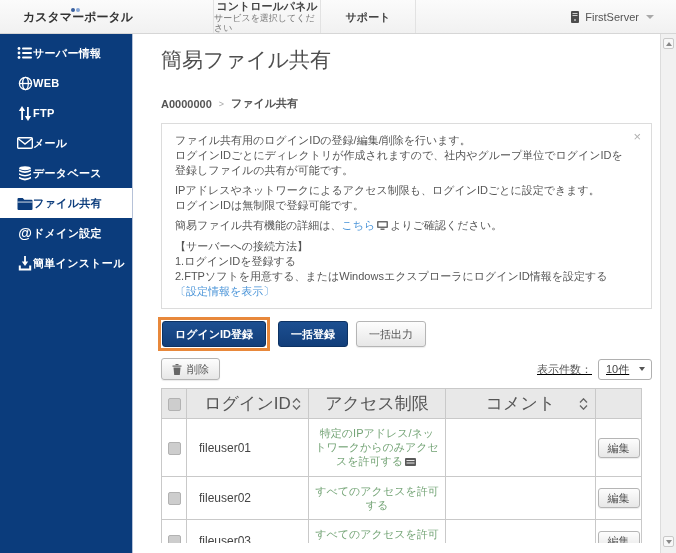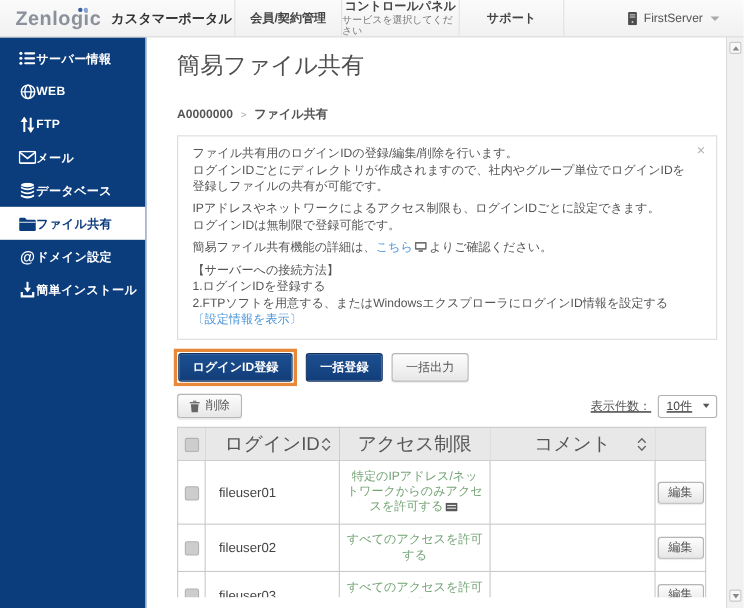--- a/index.html
+++ b/index.html
@@ -95,28 +95,24 @@
   .tri-up { width:0; height:0; border-left:3px solid transparent; border-right:3px solid transparent; border-bottom:4px solid #888; }
   .tri-dn { width:0; height:0; border-left:3px solid transparent; border-right:3px solid transparent; border-top:4px solid #888; }
 </style>
 </head>
 <body>
 
 <div class="screen">
 
   <header class="top-header">
     <div class="logo-area">
-      <span class="logo-text">Zenlogic</span>
       <span class="logo-dots"><i></i><i></i></span>
       <span class="logo-sub">カスタマーポータル</span>
     </div>
     <nav class="top-nav">
-      <div class="nav-item nav-w1">
-        <span class="nl">会員/契約管理</span>
-      </div>
       <div class="nav-item nav-w2">
         <span class="nl">コントロールパネル</span>
         <span class="ns">サービスを選択してください</span>
       </div>
       <div class="nav-item nav-w3 last">
         <span class="nl">サポート</span>
       </div>
     </nav>
     <div class="account">
       <svg width="10" height="12" viewBox="0 0 10 12">

